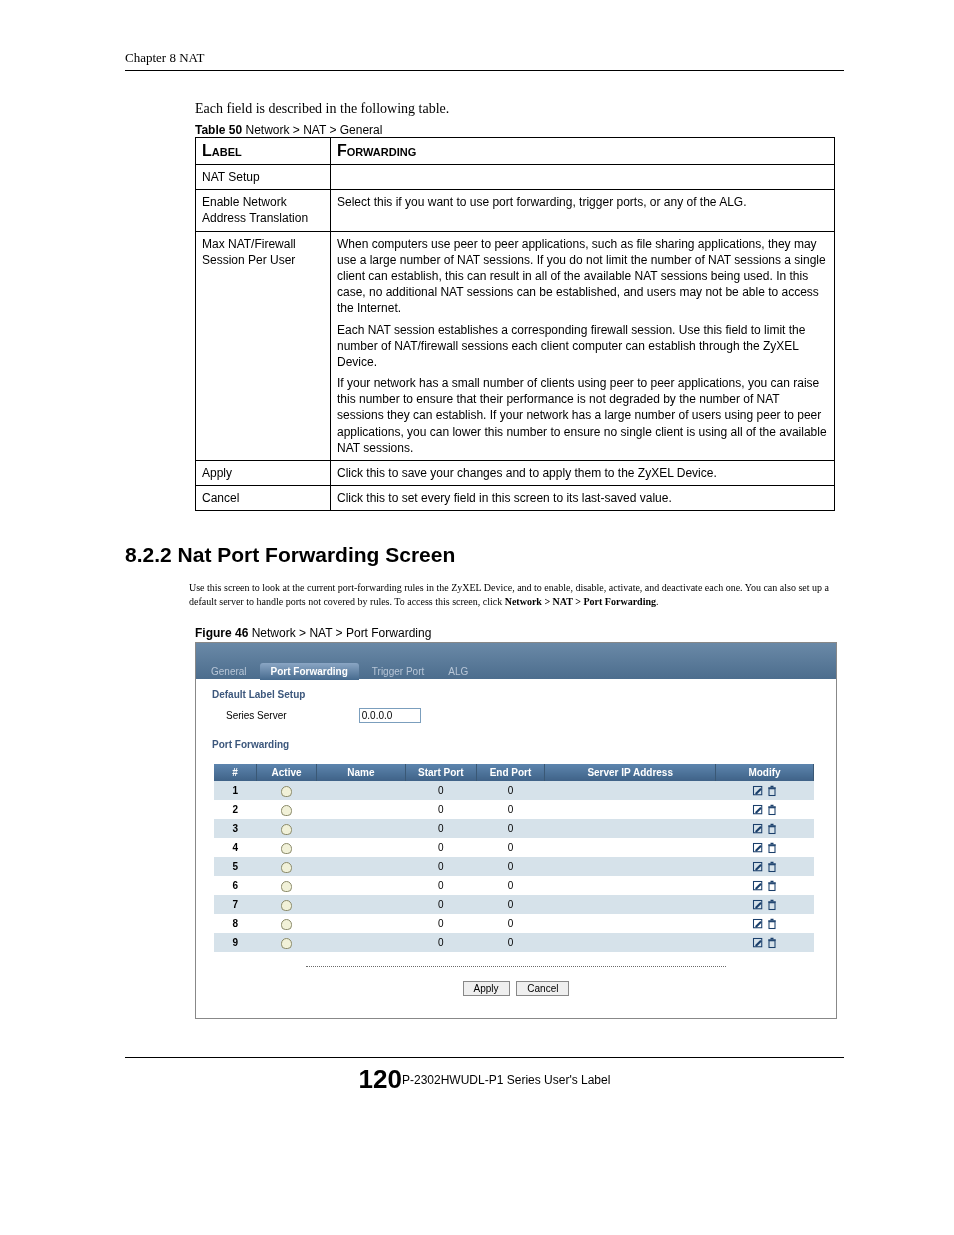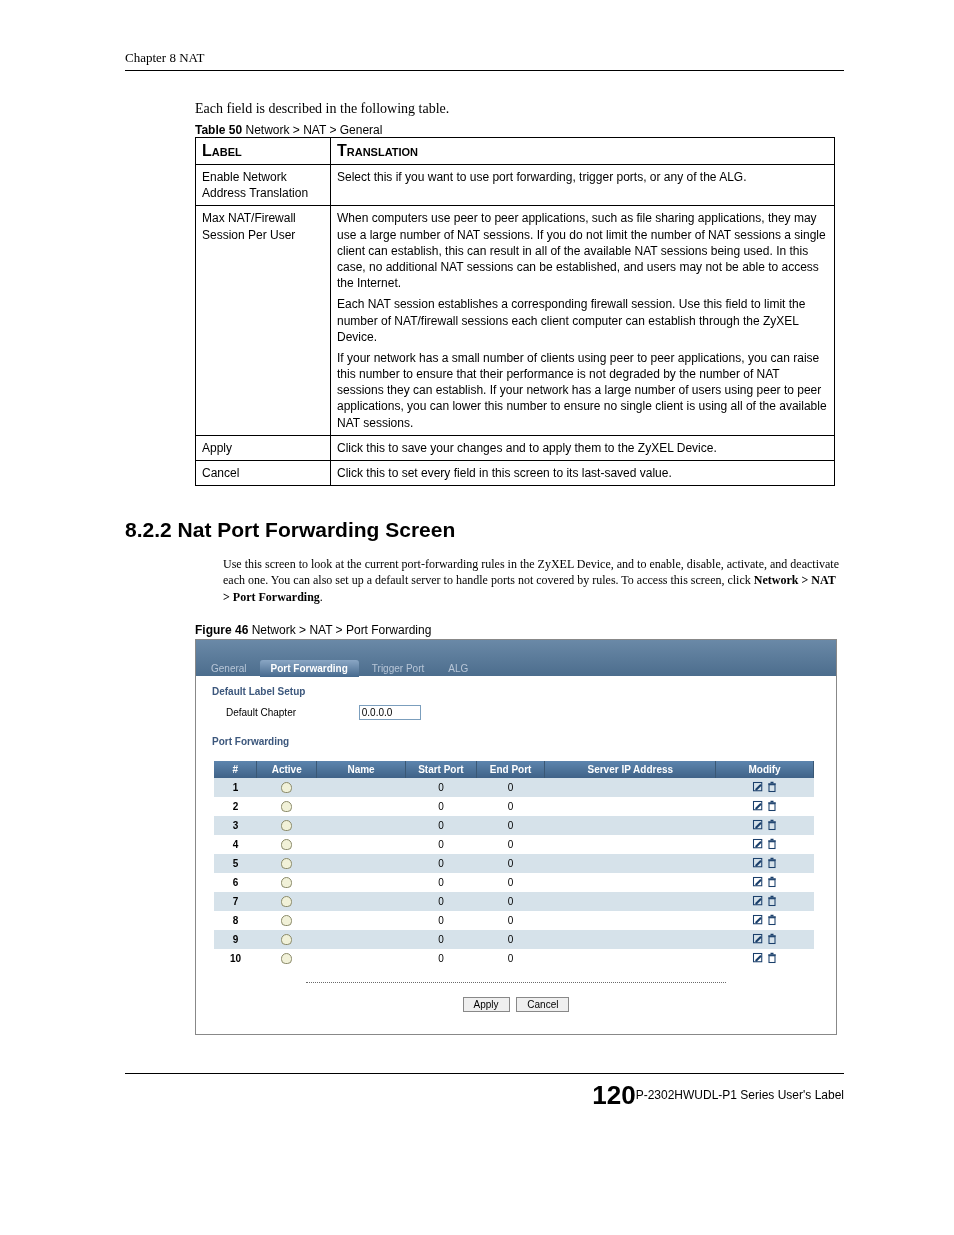--- a/index.html
+++ b/index.html
@@ -56,22 +56,22 @@
   .main-table .label-col { width: 122px; }
   .main-table p { margin: 0 0 5px 0; }
   .main-table p:last-child { margin-bottom: 0; }
   .section-head {
     font-family: Arial, Helvetica, sans-serif;
     font-size: 21px;
     font-weight: bold;
     margin: 32px 0 14px 0;
   }
   .section-para {
-    margin-left: 98px;
-    font-size: 12px;
+    margin-left: 64px;
+    font-size: 10px;
     line-height: 1.35;
   }
   .fig-caption {
     margin-left: 70px;
     font-family: Arial, Helvetica, sans-serif;
     font-size: 12px;
     margin-top: 18px;
     margin-bottom: 2px;
   }
   .screenshot {
@@ -188,21 +188,21 @@
   .btn-row button {
     font-size: 10px;
     padding: 1px 10px;
     margin: 0 2px;
     background: #efefef;
     border: 1px solid #888;
   }
   .footer {
     display: flex;
     align-items: center;
-    justify-content: flex-end;
+    justify-content: center;
     margin-top: 38px;
     border-top: 1px solid #000;
     padding-top: 6px;
   }
   .footer .pagenum {
     font-family: Arial, Helvetica, sans-serif;
     font-size: 26px;
     font-weight: bold;
   }
   .footer .docname {
@@ -219,24 +219,28 @@
 <div class="intro">Each field is described in the following table.</div>
 
 <div class="table-caption">
   <b>Table 50</b><span>   Network &gt; NAT &gt; General</span>
 </div>
 
 <table class="main-table">
   <thead>
     <tr>
       <th class="label-col">Label</th>
-      <th>Translation</th>
+      <th>Forwarding</th>
     </tr>
   </thead>
   <tbody>
+    <tr>
+      <td>NAT Setup</td>
+      <td></td>
+    </tr>
     <tr>
       <td>Enable Network Address Translation</td>
       <td>Select this if you want to use port forwarding, trigger ports, or any of the ALG.</td>
     </tr>
     <tr>
       <td>Max NAT/Firewall Session Per User</td>
       <td>
         <p>When computers use peer to peer applications, such as file sharing applications, they may use a large number of NAT sessions. If you do not limit the number of NAT sessions a single client can establish, this can result in all of the available NAT sessions being used. In this case, no additional NAT sessions can be established, and users may not be able to access the Internet.</p>
         <p>Each NAT session establishes a corresponding firewall session. Use this field to limit the number of NAT/firewall sessions each client computer can establish through the ZyXEL Device.</p>
         <p>If your network has a small number of clients using peer to peer applications, you can raise this number to ensure that their performance is not degraded by the number of NAT sessions they can establish. If your network has a large number of users using peer to peer applications, you can lower this number to ensure no single client is using all of the available NAT sessions.</p>
@@ -266,21 +270,21 @@
 <div class="screenshot">
   <div class="tabbar">
     <div class="tab">General</div>
     <div class="tab active">Port Forwarding</div>
     <div class="tab">Trigger Port</div>
     <div class="tab">ALG</div>
   </div>
   <div class="shot-body">
     <div class="subhead">Default Label Setup</div>
     <div class="fieldrow">
-      <span class="fieldlabel">Default Chapter</span>
+      <span class="fieldlabel">Series Server</span>
       <input type="text" value="0.0.0.0" style="">
     </div>
     <div class="subhead">Port Forwarding</div>
 
     <table class="pf-table">
       <thead>
         <tr>
           <th class="col-num">#</th>
           <th class="col-active">Active</th>
           <th class="col-name">Name</th>
@@ -428,36 +432,20 @@
             <td class="col-ip"></td>
             <td class="col-modify modify-icons"><span><svg width="12" height="12" viewBox="0 0 16 16">
                   <rect x="2" y="2" width="11" height="11" fill="none" stroke="#1a3f6b" stroke-width="1.4"></rect>
                   <path d="M4 11 L11 4 L13 6 L6 13 Z" fill="#1a3f6b"></path>
                 </svg></span><span><svg width="12" height="12" viewBox="0 0 16 16">
                   <rect x="4" y="5" width="8" height="9" fill="none" stroke="#1a3f6b" stroke-width="1.4"></rect>
                   <rect x="3" y="3" width="10" height="2" fill="#1a3f6b"></rect>
                   <rect x="6" y="1" width="4" height="2" fill="#1a3f6b"></rect>
                 </svg></span></td>
           </tr>
-          <tr class="odd">
-            <td class="col-num">10</td>
-            <td class="col-active"><span class="bulb"></span></td>
-            <td class="col-name"></td>
-            <td class="col-start">0</td>
-            <td class="col-end">0</td>
-            <td class="col-ip"></td>
-            <td class="col-modify modify-icons"><span><svg width="12" height="12" viewBox="0 0 16 16">
-                  <rect x="2" y="2" width="11" height="11" fill="none" stroke="#1a3f6b" stroke-width="1.4"></rect>
-                  <path d="M4 11 L11 4 L13 6 L6 13 Z" fill="#1a3f6b"></path>
-                </svg></span><span><svg width="12" height="12" viewBox="0 0 16 16">
-                  <rect x="4" y="5" width="8" height="9" fill="none" stroke="#1a3f6b" stroke-width="1.4"></rect>
-                  <rect x="3" y="3" width="10" height="2" fill="#1a3f6b"></rect>
-                  <rect x="6" y="1" width="4" height="2" fill="#1a3f6b"></rect>
-                </svg></span></td>
-          </tr>
         </tbody>
     </table>
 
     <hr class="dotline">
     <div class="btn-row">
       <button>Apply</button>
       <button>Cancel</button>
     </div>
   </div>
 </div>

